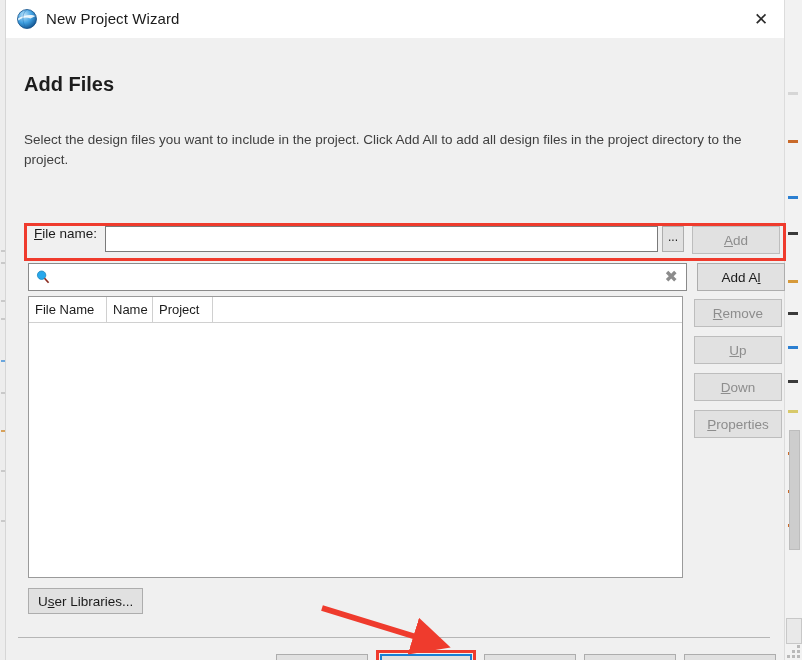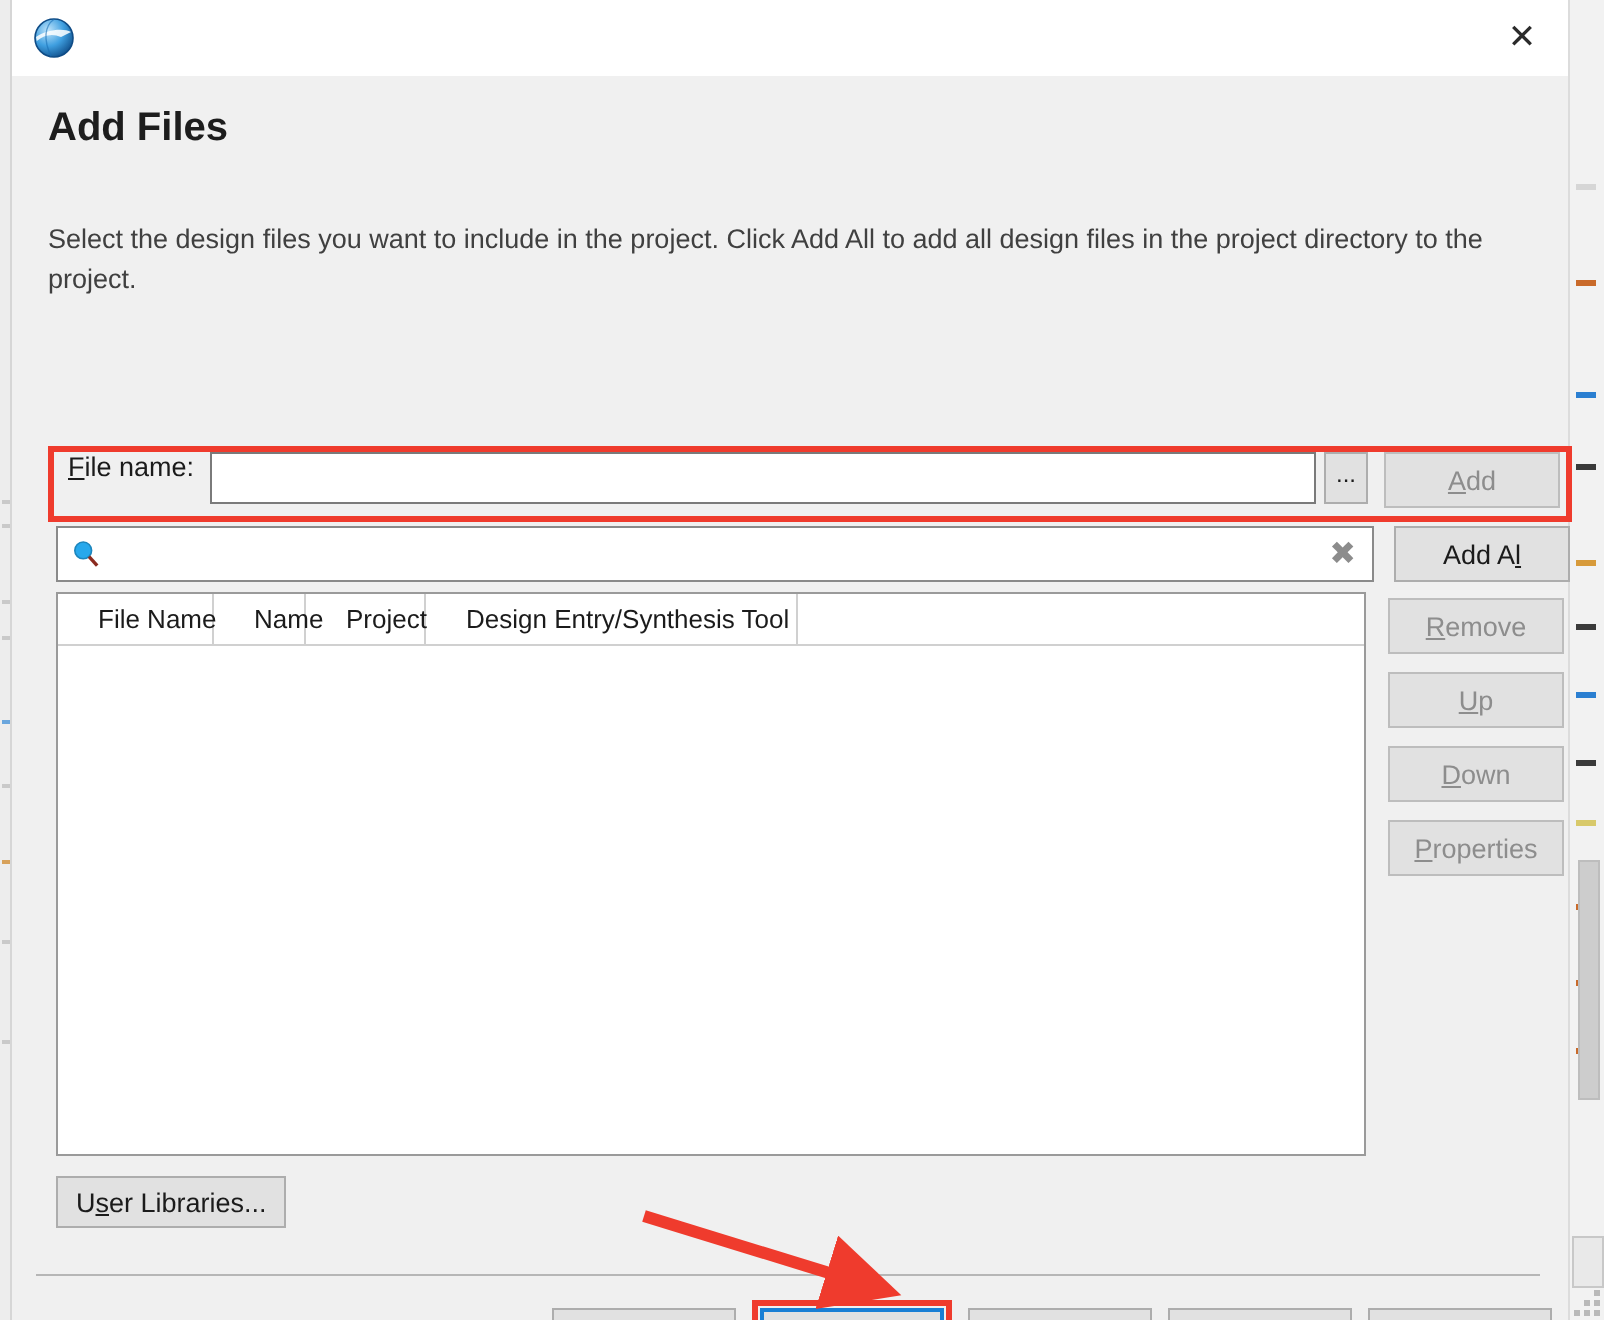--- a/index.html
+++ b/index.html
@@ -75,21 +75,21 @@
   }
 
   .body {
     flex: 1 1 auto;
     padding: 0 0 0 0;
     position: relative;
   }
 
   .page-title {
     font-size: 20px; font-weight: bold; color: #1d1d1d;
-    margin: 15px 0 0 18px;
+    margin: 35px 0 0 18px;
   }
   .desc {
     font-size: 13.5px; color: #404040; line-height: 1.45;
     margin: 34px 30px 0 18px; max-width: 740px;
   }
   .desc.second { margin-top: 13px; }
 
   
   .filename-row {
     position: absolute; left: 18px; top: 185px;
@@ -158,21 +158,21 @@
   
   .table {
     position: absolute; left: 22px; top: 258px;
     width: 655px; height: 282px;
     background: #fff; border: 1px solid #9a9a9a;
     overflow: hidden;
   }
   .thead { display: flex; height: 26px; background: #fff; border-bottom: 1px solid #d0d0d0; }
   .th {
     font-size: 13px; color: #1b1b1b;
-    display: flex; align-items: center; padding: 0 20px;
+    display: flex; align-items: center; padding: 0 6px;
     border-right: 1px solid #d0d0d0; white-space: nowrap;
   }
   .tbody { height: 254px; background: #fff; }
 
   
   .libs-row {
     position: absolute; left: 22px; top: 550px;
     display: flex; align-items: center;
   }
   .libs-text { font-size: 13.5px; color: #1b1b1b; margin-right: 10px; }
@@ -264,20 +264,21 @@
               <stop offset="0%" stop-color="#bfe4fb"></stop>
               <stop offset="55%" stop-color="#3f9fe0"></stop>
               <stop offset="100%" stop-color="#12538f"></stop>
             </radialGradient>
           </defs>
           <circle cx="11" cy="11" r="9.5" fill="url(#g1)" stroke="#0f4c86" stroke-width="0.8"></circle>
           <path d="M2.4 12.5 C6 9.5, 10 8.5, 14.5 10.5 L19.5 8 C16 6, 7.5 6.6, 2.0 10.5 Z" fill="#ffffff" opacity="0.85"></path>
           <path d="M11 1.6 C6.2 5, 5.6 12, 9.6 20.2" fill="none" stroke="#1a6fb5" stroke-width="0.7" opacity="0.6"></path>
         </svg>
       </span>
+      <span class="title-text">New Project Wizard</span>
       <span class="title-close">✕</span>
     </div>
 
     <div class="body">
 
       <div class="page-title">Add Files</div>
 
       <div class="desc">Select the design files you want to include in the project. Click Add All to add all design files in the project directory to the project.</div>
 
       <div class="filename-row">
@@ -325,21 +326,20 @@
             <span class="acc">P</span>
             <span>roperties</span>
           </div>
       </div>
 
       <div class="table">
         <div class="thead">
           <div class="th" style="width:78px">File Name</div>
           <div class="th" style="width:46px">Name</div>
           <div class="th" style="width:60px">Project</div>
-          <div class="th" style="width:186px">Design Entry/Synthesis Tool</div>
           <div class="th" style="flex:1;border-right:none"></div>
         </div>
         <div class="tbody"></div>
       </div>
 
       <div class="libs-row">
         <div class="btn userlib">
             <span>U</span>
             <span class="acc">s</span>
             <span>er Libraries...</span>

